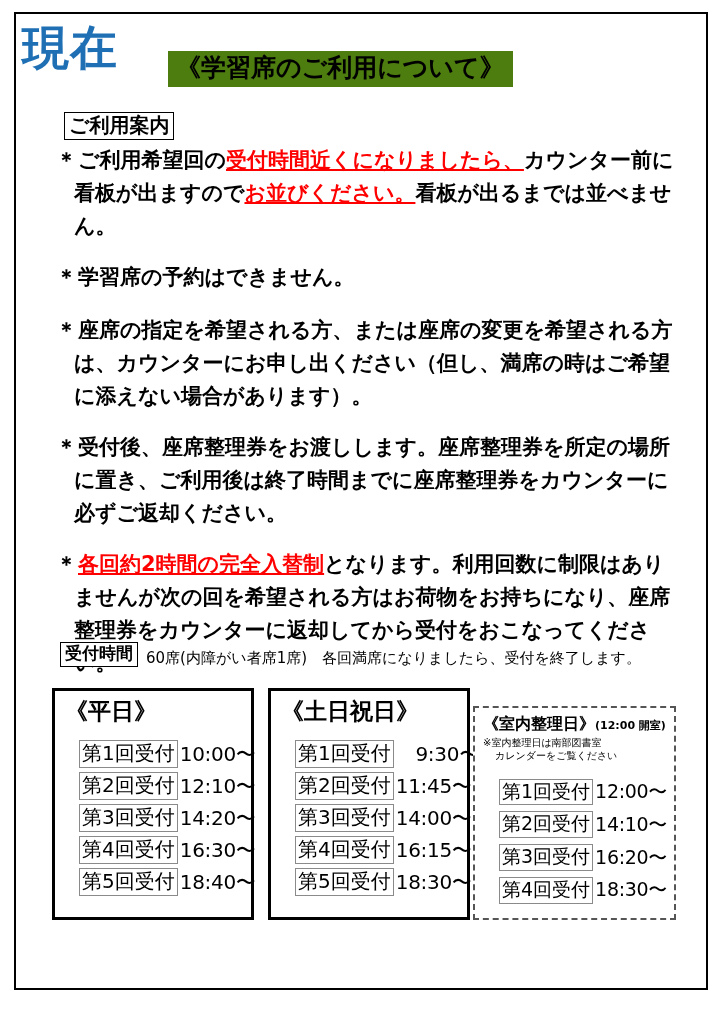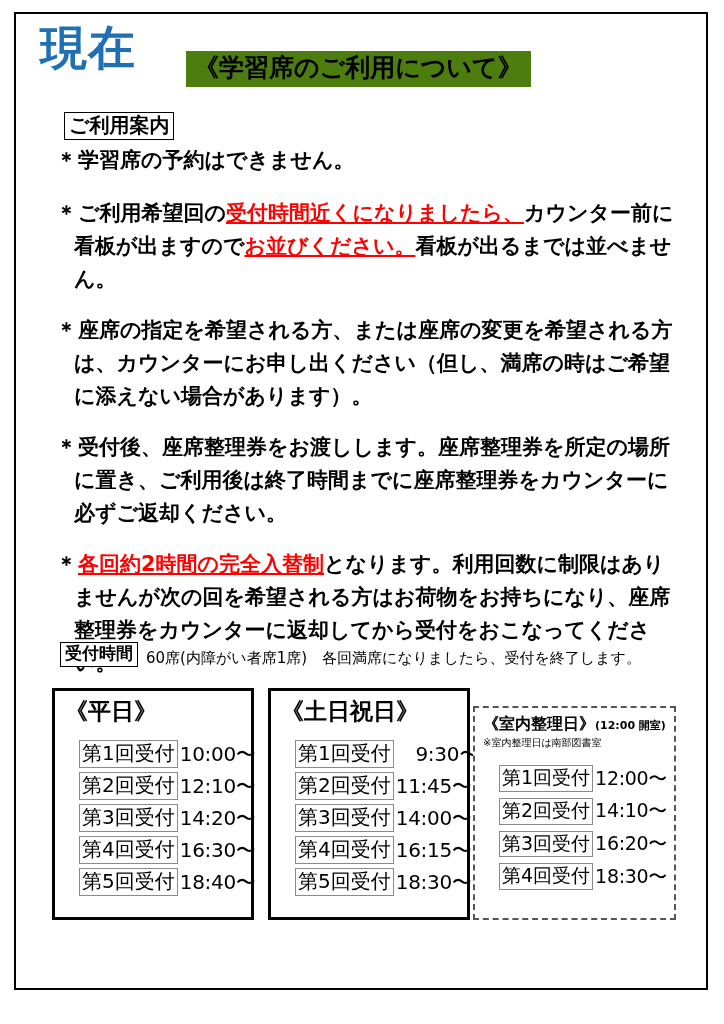--- a/index.html
+++ b/index.html
@@ -30,21 +30,21 @@
     top: 12px;
     width: 694px;
     height: 978px;
     border: 2px solid #000000;
     box-sizing: border-box;
   }
 
   
   #header {
     position: absolute;
-    left: 40px;
+    left: 22px;
     top: 24px;
     width: 650px;
     height: 66px;
   }
   #now-label {
     position: absolute;
     left: 0;
     top: 0;
     font-size: 47px;
     font-weight: 700;
@@ -203,22 +203,22 @@
   <div id="page-border"></div>
 
   <div id="header">
     <div id="now-label">現在</div>
     <div id="title-highlight">《学習席のご利用について》</div>
   </div>
 
   <div id="guide-label" class="label-box">ご利用案内</div>
 
   <div id="body-text">
+    <p class="para" id="p1"><span class="bullet">＊</span><span>ご利用希望回の</span><span class="red">受付時間近くになりましたら、</span><span>カウンター前に看板が出ますので</span><span class="red">お並びください。</span><span>看板が出るまでは並べません。</span></p>
     <p class="para" id="p2"><span class="bullet">＊</span><span>学習席の予約はできません。</span></p>
-    <p class="para" id="p1"><span class="bullet">＊</span><span>ご利用希望回の</span><span class="red">受付時間近くになりましたら、</span><span>カウンター前に看板が出ますので</span><span class="red">お並びください。</span><span>看板が出るまでは並べません。</span></p>
     <p class="para" id="p3"><span class="bullet">＊</span><span>座席の指定を希望される方、または座席の変更を希望される方は、カウンターにお申し出ください（但し、満席の時はご希望に添えない場合があります）。</span></p>
     <p class="para" id="p4"><span class="bullet">＊</span><span>受付後、座席整理券をお渡しします。座席整理券を所定の場所に置き、ご利用後は終了時間までに座席整理券をカウンターに必ずご返却ください。</span></p>
     <p class="para" id="p5"><span class="bullet">＊</span><span class="red">各回約2時間の完全入替制</span><span>となります。利用回数に制限はありませんが次の回を希望される方はお荷物をお持ちになり、座席整理券をカウンターに返却してから受付をおこなってください。</span></p>
   </div>
 
   <div id="reception-note">
     <span class="label-box">受付時間</span>
     <span id="reception-note-text">60席(内障がい者席1席)　各回満席になりましたら、受付を終了します。</span>
   </div>
 
@@ -273,20 +273,21 @@
         </li>
       </ul>
   </div>
 
   <div class="sched-box dashed" id="box-cleanup">
     <div class="sched-title">
       <span>《室内整理日》</span><span class="sub">(12:00 開室)</span>
     </div>
     <div class="sched-note">
       <span>※室内整理日は南部図書室</span>
+      <span class="line2">カレンダーをご覧ください</span>
     </div>
     <ul class="sched-rows">
         <li class="sched-row">
           <span class="rlabel">第1回受付</span>
           <span class="rtime">12:00〜</span>
         </li>
         <li class="sched-row">
           <span class="rlabel">第2回受付</span>
           <span class="rtime">14:10〜</span>
         </li>

